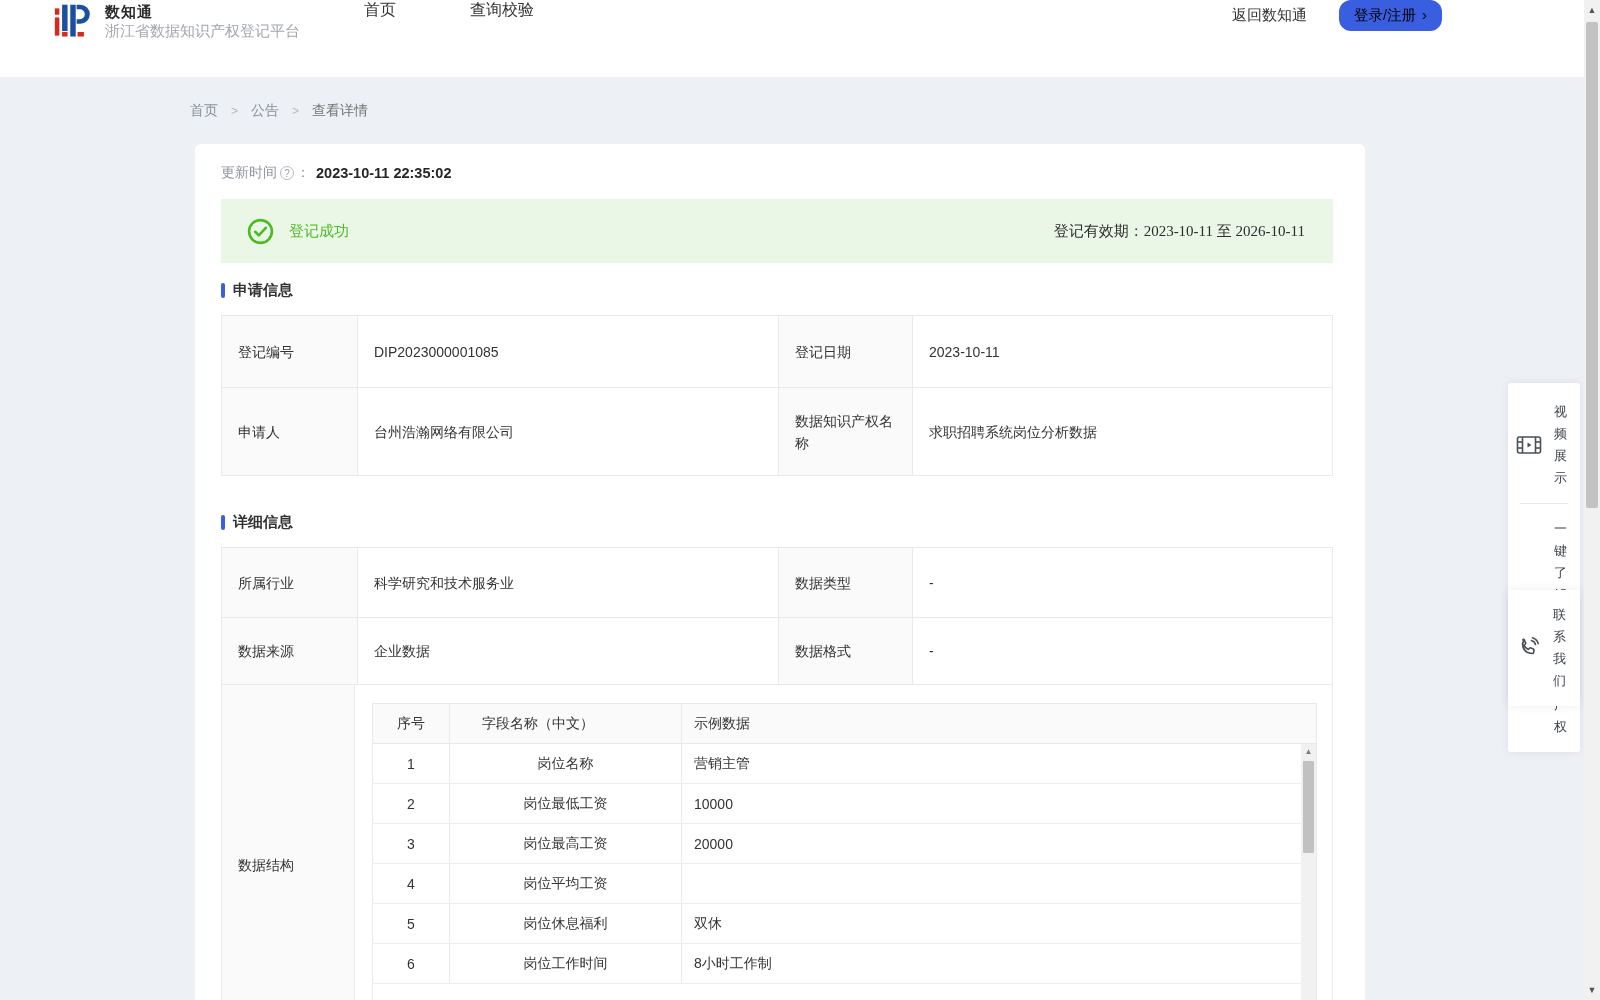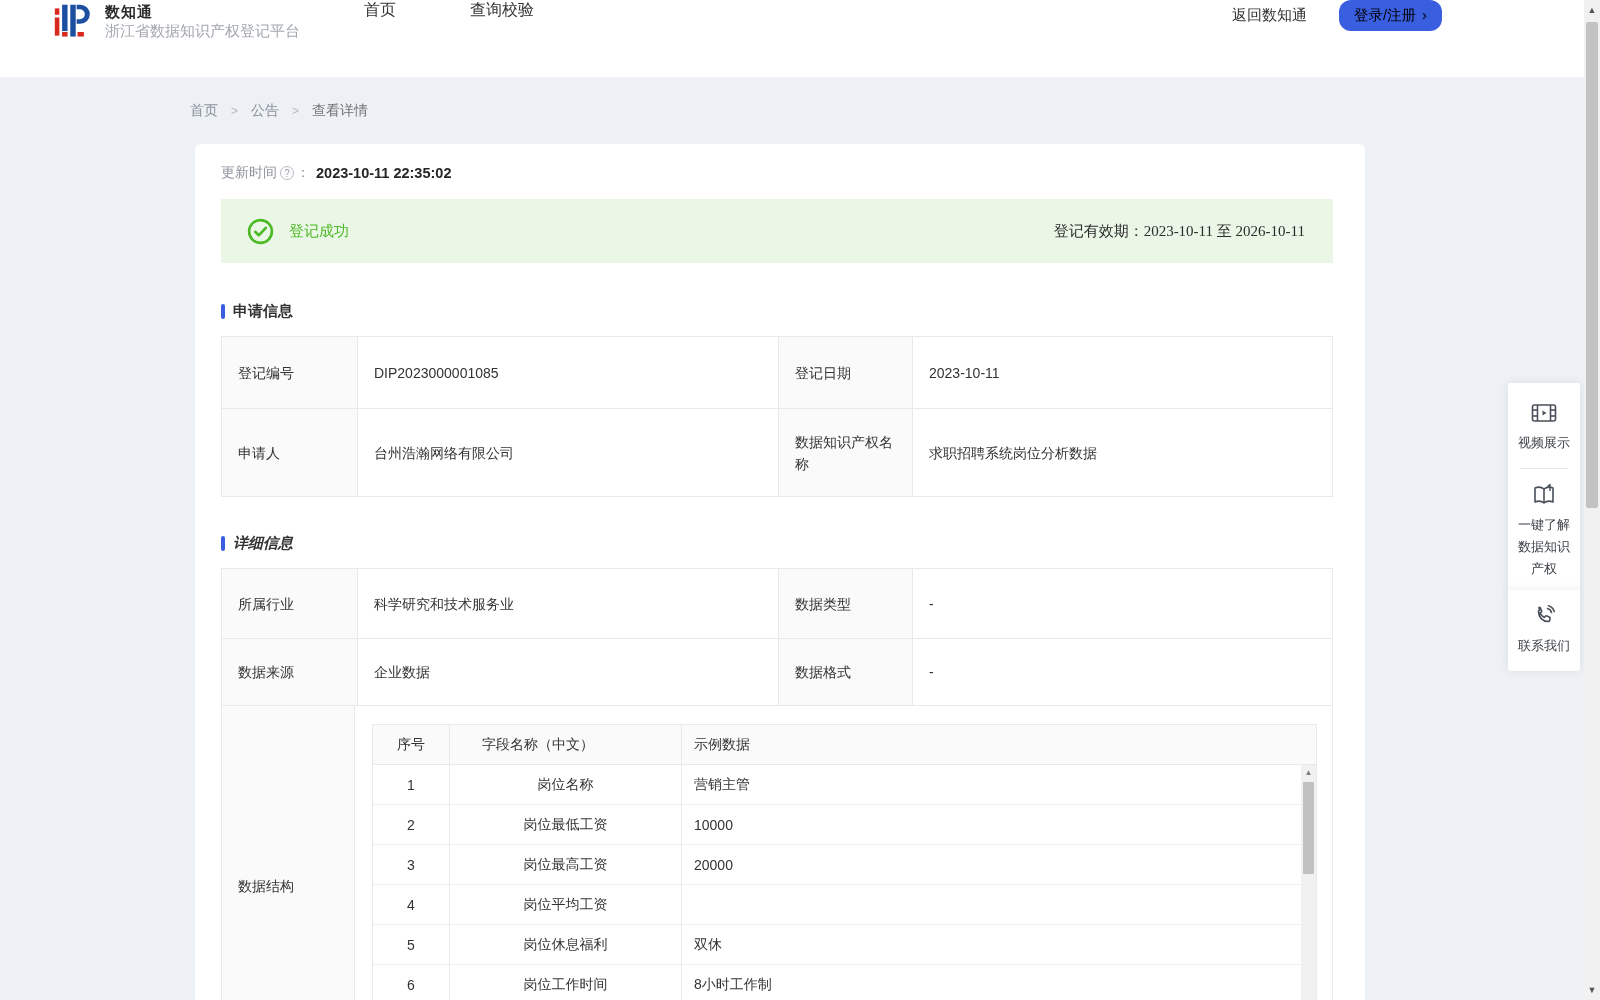--- a/index.html
+++ b/index.html
@@ -42,21 +42,21 @@
 
   .banner { margin-top:17px; height:64px; background:#eaf6e6; display:flex; align-items:center;
             padding:0 28px 0 26px; }
   .banner-left { display:flex; align-items:center; gap:15px; }
   .banner-status { color:#4cba24; font-size:15px; }
   .banner-right { margin-left:auto; font-family:"Liberation Serif","DejaVu Serif",serif;
                   font-size:15px; color:#2d2d2d; }
 
   .sec-title { display:flex; align-items:center; gap:8px; font-size:15px; font-weight:700; color:#333; }
   .sec-bar { width:4px; height:15px; background:#3a5ee0; border-radius:2px; }
-  .mt27 { margin-top:39px; } .mt37 { margin-top:37px;font-style:italic; }
+  .mt27 { margin-top:18px; } .mt37 { margin-top:37px; }
 
   .info-table { margin-top:15px; border:1px solid #e9e9e9; width:1112px; }
   .it-row { display:flex; }
   .it-row + .it-row { border-top:1px solid #e9e9e9; }
   .it-cell { display:flex; align-items:center; padding:0 16px; font-size:14px; color:#333;
              border-left:1px solid #e9e9e9; line-height:22px; }
   .it-cell:first-child { border-left:none; }
   .it-label { background:#fafafa; }
   .w-l1 { width:135px; } .w-v1 { width:421px; } .w-l2 { width:134px; } .w-v2 { flex:1; }
   .h71 { height:71px; } .h88 { height:88px; } .h69 { height:69px; } .h67 { height:67px; }
@@ -86,21 +86,21 @@
                       font-size:8px; color:#7b7b7b; line-height:8px; cursor:pointer; }
   .ds-thumb { position:absolute; top:17px; left:2px; width:11px; height:92px; background:#c1c1c1;
               border-radius:1px; cursor:pointer; }
 
   
   .float-card { position:absolute; right:20px; width:72px; background:#fff; border-radius:3px;
                 box-shadow:0 0 10px rgba(0,0,0,0.08); text-align:center; font-size:13px;
                 color:#3c4148; cursor:pointer; }
   .fc1 { top:383px; padding:18px 8px 14px; }
   .fc2 { top:590px; padding:14px 8px 14px; }
-  .float-item { display:flex; flex-direction:column; align-items:center; gap:7px; line-height:22px; }
+  .float-item { display:flex; flex-direction:row; align-items:center; gap:7px; line-height:22px; }
   .float-div { height:1px; background:#e9e9e9; margin:14px 4px; }
 
   
   .scrollbar { position:absolute; top:0; right:0; width:16px; height:1000px; background:#f1f1f1; z-index:50; }
   .sb-arrow { position:absolute; left:0; right:0; text-align:center; font-size:9px; color:#555;
               line-height:10px; cursor:pointer; }
   .sb-up { top:5px; } .sb-down { bottom:5px; }
   .sb-thumb { position:absolute; top:22px; left:2px; width:12px; height:486px; background:#c2c2c2;
               border-radius:2px; cursor:pointer; }
 

